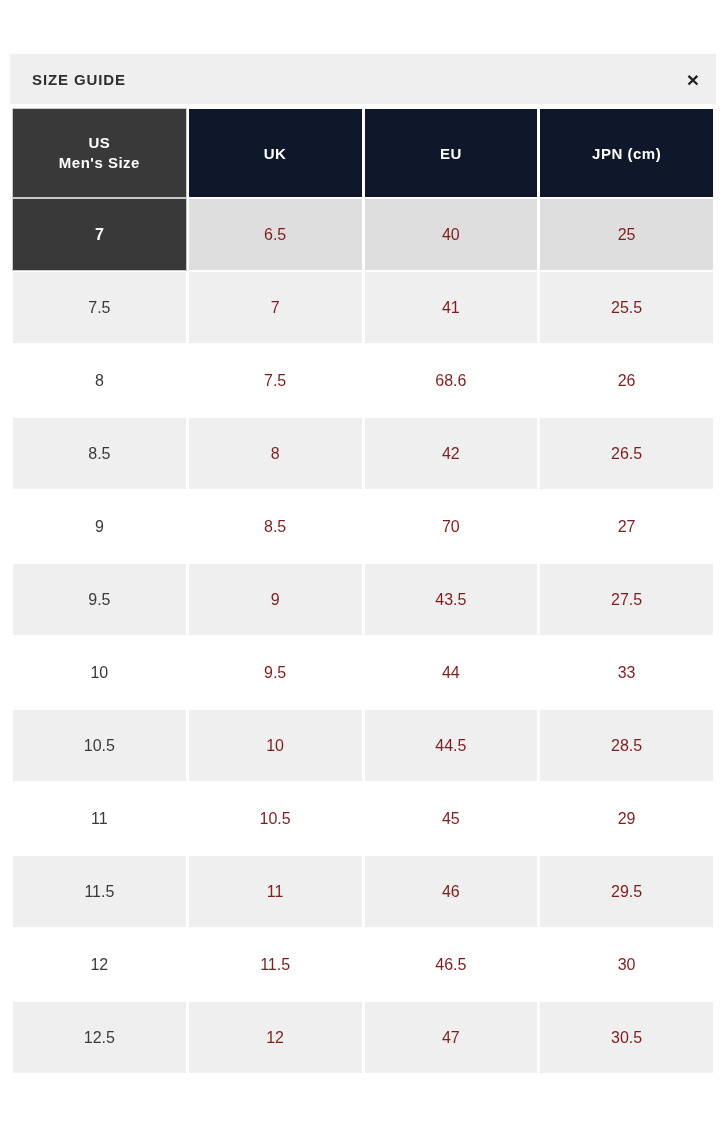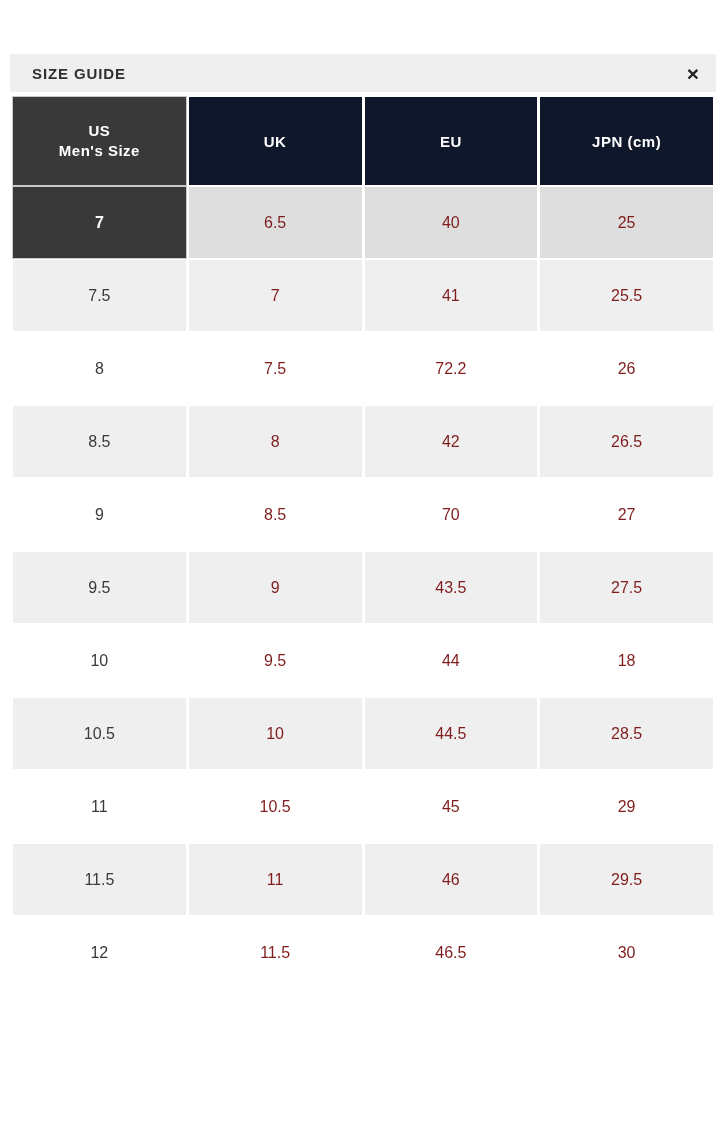--- a/index.html
+++ b/index.html
@@ -18,21 +18,21 @@
   .size-guide-panel {
     position: absolute;
     left: 10px;
     top: 54px;
     width: 706px;
   }
 
   
   .panel-header {
     position: relative;
-    height: 38px;
+    height: 50px;
     background: #efefef;
     display: flex;
     align-items: center;
   }
   .panel-title {
     margin-left: 22px;
     font-size: 15px;
     font-weight: bold;
     letter-spacing: 0.9px;
     color: #2f2f2f;
@@ -163,21 +163,21 @@
       <tr class="row-alt">
         <td class="col-primary plain">7.5</td>
         <td>7</td>
         <td>41</td>
         <td>25.5</td>
       </tr>
 
       <tr>
         <td class="col-primary plain">8</td>
         <td>7.5</td>
-        <td>72.2</td>
+        <td>68.6</td>
         <td>26</td>
       </tr>
 
       <tr class="row-alt">
         <td class="col-primary plain">8.5</td>
         <td>8</td>
         <td>42</td>
         <td>26.5</td>
       </tr>
 
@@ -192,21 +192,21 @@
         <td class="col-primary plain">9.5</td>
         <td>9</td>
         <td>43.5</td>
         <td>27.5</td>
       </tr>
 
       <tr>
         <td class="col-primary plain">10</td>
         <td>9.5</td>
         <td>44</td>
-        <td>18</td>
+        <td>33</td>
       </tr>
 
       <tr class="row-alt">
         <td class="col-primary plain">10.5</td>
         <td>10</td>
         <td>44.5</td>
         <td>28.5</td>
       </tr>
 
       <tr>
@@ -223,16 +223,22 @@
         <td>29.5</td>
       </tr>
 
       <tr>
         <td class="col-primary plain">12</td>
         <td>11.5</td>
         <td>46.5</td>
         <td>30</td>
       </tr>
 
+      <tr class="row-alt">
+        <td class="col-primary plain">12.5</td>
+        <td>12</td>
+        <td>47</td>
+        <td>30.5</td>
+      </tr>
 
     </tbody>
   </table>
 </div>
 
 </body></html>

